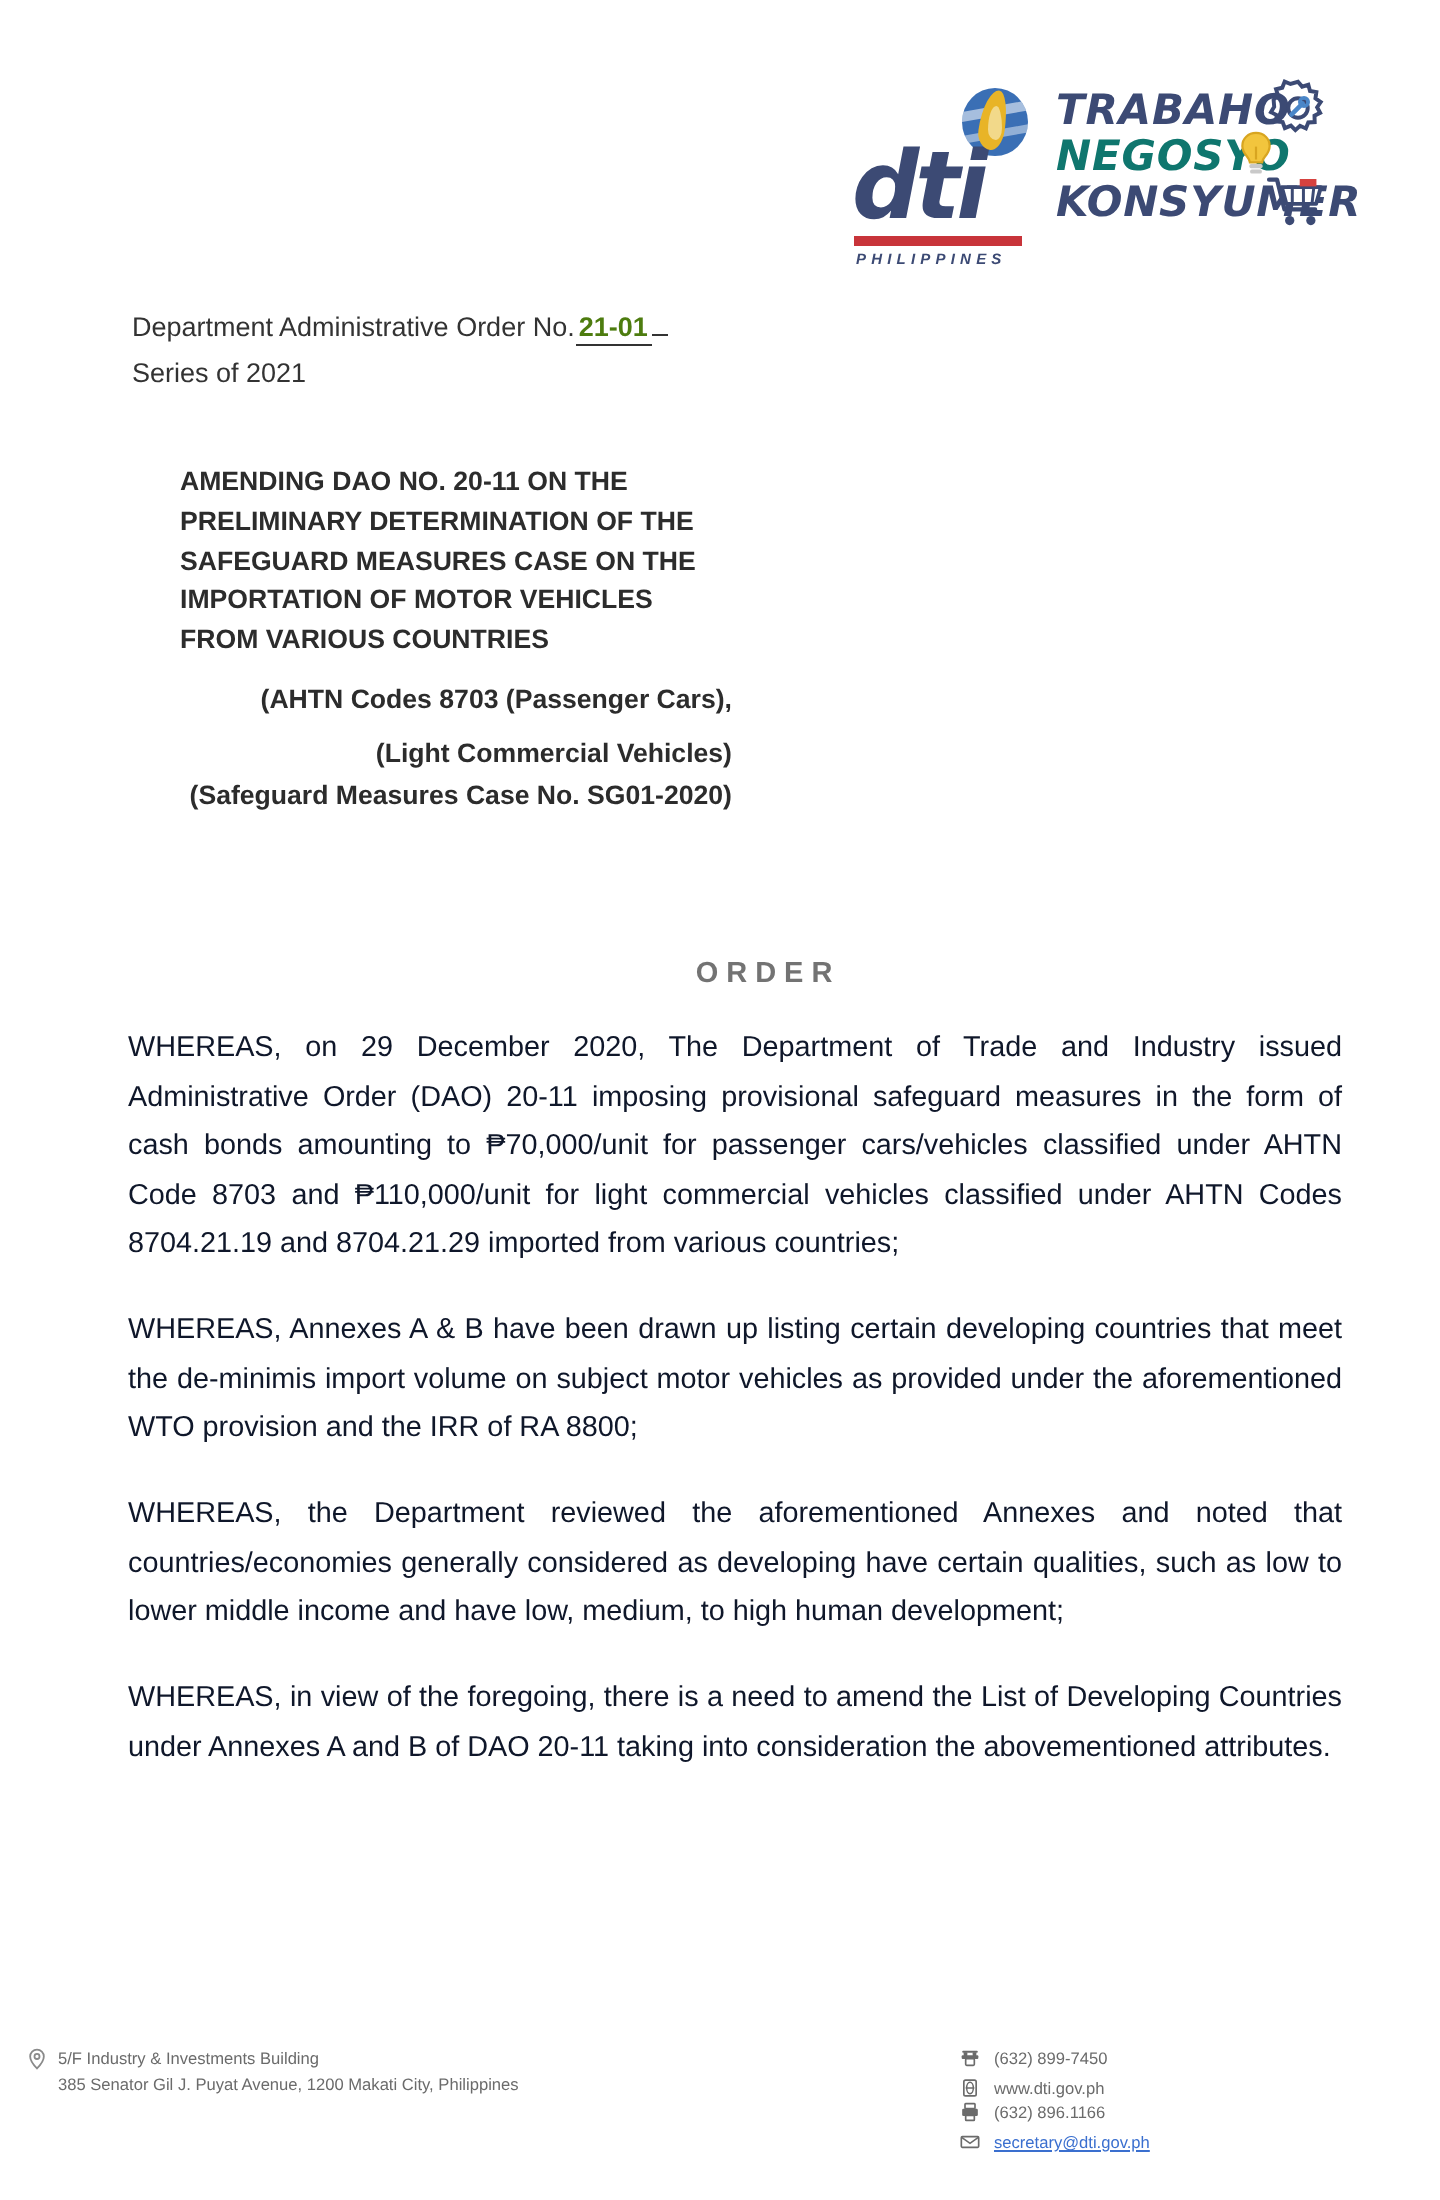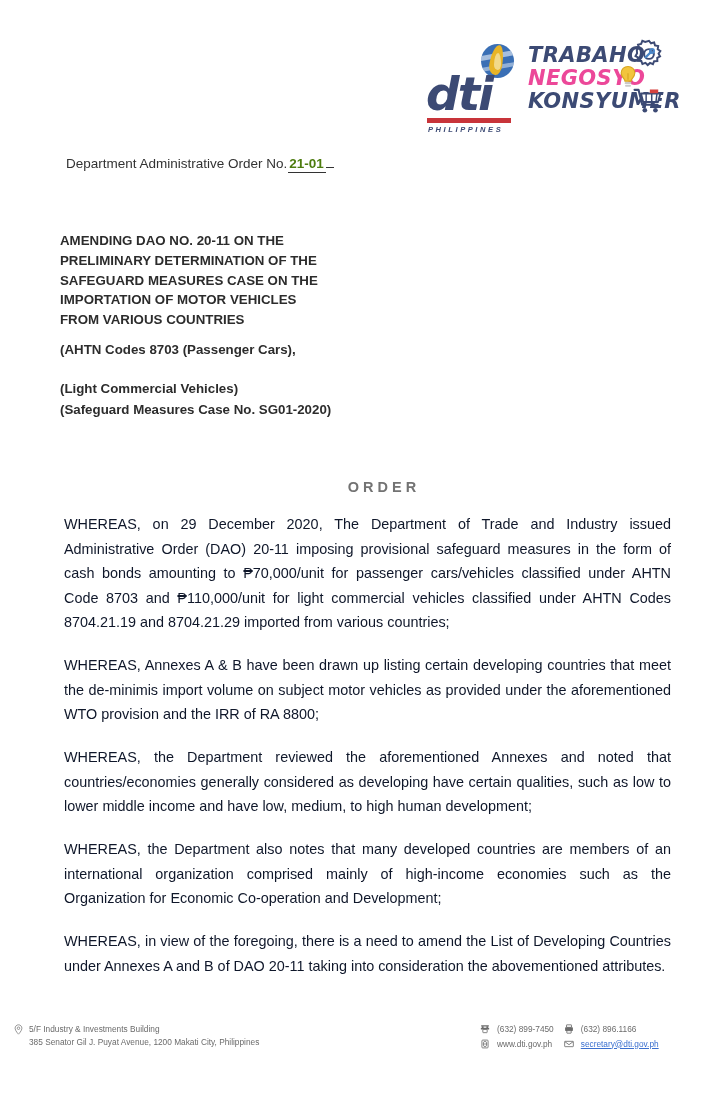--- a/index.html
+++ b/index.html
@@ -127,21 +127,21 @@
   }
   .tag-line {
     font-family: "DejaVu Sans", sans-serif;
     font-weight: 700;
     font-size: 21px;
     line-height: 23px;
     letter-spacing: 0.4px;
     white-space: nowrap;
   }
   .tag-navy { color: #3c4a74; }
-  .tag-red  { color: #ec4899; }
+  .tag-red  { color: #0f766e; }
 
   .gear-icon {
     position: absolute;
     right: 28px;
     top: -5px;
     width: 30px;
     height: 30px;
     z-index: 4;
   }
   .bulb-icon {
@@ -190,30 +190,31 @@
     top: 231px;
     width: 306px;
     font-size: 13.3px;
     font-weight: 700;
     line-height: 19.8px;
     color: #2c2c2c;
   }
   .title-just {
     text-align: justify;
     text-align-last: left;
+    margin-left: 30px;
   }
   .title-just span.force {
     display: inline-block;
     width: 100%;
   }
   .title-sub {
     margin-top: 9px;
   }
-  .title-sub div { line-height: 21px; }
-  .title-sub .gap { margin-top: 18px; }
+  .title-sub div { line-height: 21px; text-align: right; }
+  .title-sub .gap { margin-top: 6px; }
 
   .dash-rule {
     position: absolute;
     left: 62px;
     top: 420px;
     width: 315px;
     height: 4px;
     overflow: hidden;
     font-size: 11px;
     letter-spacing: 0.4px;
@@ -295,21 +296,21 @@
     margin-top: 1px;
     flex: 0 0 auto;
   }
   .foot-addr .lines div { white-space: nowrap; }
 
   .foot-contacts {
     position: absolute;
     left: 480px;
     top: 4px;
     display: flex;
-    gap: 10px;
+    flex-direction: column;
   }
   .contact-col {
     display: flex;
     flex-direction: column;
     gap: 2px;
   }
   .contact-row {
     display: flex;
     align-items: center;
     white-space: nowrap;
@@ -368,20 +369,21 @@
         <path d="M14 6v9M20 6v9M25.6 6l-1 9" stroke="#3c4a74" stroke-width="1.6"></path>
         <path d="M18 1.6h9v4h-9z" fill="#d6423f"></path>
         <circle cx="12.6" cy="24" r="2.5" fill="#3c4a74"></circle>
         <circle cx="24" cy="24" r="2.5" fill="#3c4a74"></circle>
       </svg>
     </div>
   </div>
 
   <div class="doc-head">
     <div><span>Department Administrative Order No.</span><span class="doc-no">21-01</span><span class="doc-no-pad"></span></div>
+    <div>Series of 2021</div>
   </div>
 
   <div class="title-block">
     <div class="title-just">
       <span class="force">AMENDING  DAO NO. 20-11  ON THE</span>
       <span class="force">PRELIMINARY DETERMINATION OF THE</span>
       <span class="force">SAFEGUARD MEASURES CASE ON THE</span>
       <span class="force">IMPORTATION  OF  MOTOR  VEHICLES</span>
       <span class="force">FROM VARIOUS  COUNTRIES</span>
     </div>
@@ -395,21 +397,20 @@
   <div class="dash-rule">
     
   </div>
 
   <div class="order-title">ORDER</div>
 
   <div class="body-copy">
     <p>WHEREAS, on 29 December 2020, The Department of Trade and Industry issued Administrative Order (DAO) 20-11 imposing provisional safeguard measures in the form of cash bonds amounting to ₱70,000/unit for passenger cars/vehicles classified under AHTN Code 8703 and ₱110,000/unit for light commercial vehicles classified under AHTN Codes 8704.21.19 and 8704.21.29 imported from various countries;</p>
     <p>WHEREAS, Annexes A &amp; B have been drawn up listing certain developing countries that meet the de-minimis import volume on subject motor vehicles as provided under the aforementioned WTO provision and the IRR of RA 8800;</p>
     <p>WHEREAS, the Department reviewed the aforementioned Annexes and noted that countries/economies generally considered as developing have certain qualities, such as low to lower middle income and have low, medium, to high human development;</p>
-    <p>WHEREAS, the Department also notes that many developed countries are members of an international organization comprised mainly of high-income economies such as the Organization for Economic Co-operation and Development;</p>
     <p>WHEREAS, in view of the foregoing, there is a need to amend the List of Developing Countries under Annexes A and B of DAO 20-11 taking into consideration the abovementioned attributes.</p>
   </div>
 
 
   <div class="footer">
 
     <div class="foot-addr">
       <svg class="pin" viewBox="0 0 10 12">
         <path d="M5 .8C2.9.8 1.2 2.5 1.2 4.6c0 2.8 3.8 6.6 3.8 6.6s3.8-3.8 3.8-6.6C8.8 2.5 7.1.8 5 .8z" fill="none" stroke="#8a8a8a" stroke-width="1"></path>
         <circle cx="5" cy="4.6" r="1.4" fill="none" stroke="#8a8a8a" stroke-width="1"></circle>

